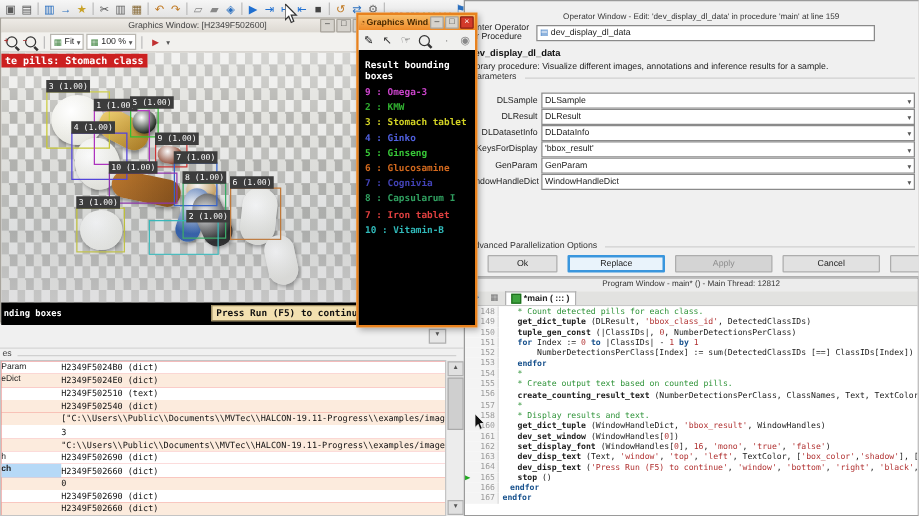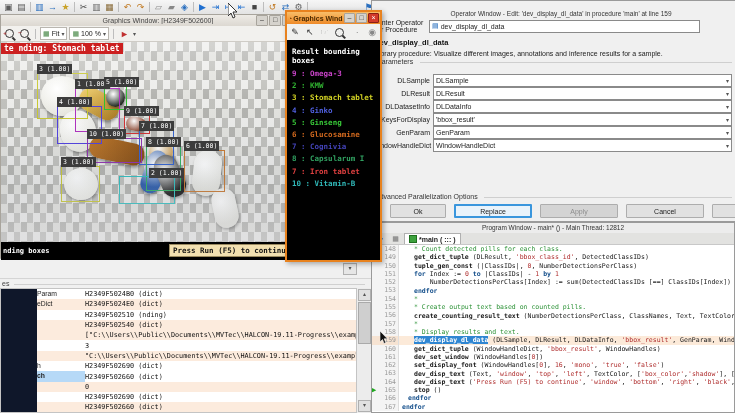--- a/index.html
+++ b/index.html
@@ -111,23 +111,23 @@
   .runmark{position:absolute;left:0px;top:0px;color:#1fa81f;font-size:7px;line-height:8.3px;}
   
   #vars-panel{position:absolute;left:0;top:258px;width:371px;height:155px;background:#f0f0f0;
     border-top:1px solid #b5b5b5;box-sizing:border-box;z-index:4;}
   #vars-strip{position:absolute;left:0;top:0;width:100%;height:19px;background:#f0f0f0;
     border-bottom:1px solid #d5d5d5;}
   #vars-strip .dropbtn{position:absolute;right:14px;top:4px;width:12px;height:10px;background:#e6e6e6;
     border:1px solid #b0b0b0;text-align:center;font-size:6px;line-height:9px;color:#555;}
   #vars-header{position:absolute;left:2px;top:21px;font-size:7px;color:#444;}
   #vars-hline{position:absolute;left:14px;top:25px;right:6px;height:1px;background:#d0d0d0;}
-  #var-rows{position:absolute;left:0;top:29px;right:14px;bottom:0;background:#0f172a;
+  #var-rows{position:absolute;left:0;top:29px;right:14px;bottom:0;background:#ef4444;
     border:1px solid #c4c4c4;border-right:none;overflow:hidden;
-    font:6.8px "DejaVu Sans Mono",monospace;padding-left:36px;}
+    font:6.8px "DejaVu Sans Mono",monospace;}
   .vr{display:flex;height:10.3px;align-items:center;background:#fff;}
   .vr.hl{background:#fcebdd;}
   .vl{width:48px;min-width:48px;height:100%;line-height:10.3px;font-family:"Liberation Sans",sans-serif;
     font-size:6.8px;color:#222;overflow:hidden;}
   .vl.sel{background:#b6d9f7;font-weight:bold;}
   .vv{white-space:pre;overflow:hidden;color:#111;}
   #vars-scroll{position:absolute;right:0;top:29px;width:14px;bottom:0;background:#ececec;
     border-left:1px solid #c4c4c4;}
   #vars-scroll .sbtn{position:absolute;left:1px;width:11px;height:10px;background:#e0e0e0;
     border:1px solid #b0b0b0;text-align:center;font-size:6px;line-height:9px;color:#555;}
@@ -204,21 +204,21 @@
       <span class="gcombo">
         <span style="color:#4a8a4a;font-size:7px">▦</span>
         <span>100 %</span>
         <span class="chev">▾</span>
       </span>
       <span class="tsep"></span>
       <span class="ticon" style="color:#c03030">►</span>
       <span class="chev">▾</span>
     </div>
     <div id="gfx-image">
-      <div id="gfx-msg">te nding: Stomach tablet</div>
+      <div id="gfx-msg">te pills: Stomach class</div>
     <div class="pill" style="left: 40px; top: 34px; width: 42px; height: 40px; border-radius: 50%; background: radial-gradient(circle at 38% 32%, rgb(255, 255, 255) 0%, rgb(232, 232, 224) 72%);"></div>
         <div class="pill" style="left: 77px; top: 50px; width: 42px; height: 24px; border-radius: 12px; transform: rotate(28deg); background: linear-gradient(115deg, rgb(240, 208, 112), rgb(168, 120, 32));"></div>
         <div class="pill" style="left: 105px; top: 46px; width: 19px; height: 19px; border-radius: 50%; background: radial-gradient(circle at 38% 32%, rgb(255, 255, 255) 0%, rgb(34, 44, 34) 72%);"></div>
         <div class="pill" style="left: 59px; top: 68px; width: 36px; height: 42px; border-radius: 50%; transform: rotate(-15deg); background: radial-gradient(circle at 38% 32%, rgb(255, 255, 255) 0%, rgb(233, 233, 226) 72%);"></div>
         <div class="pill" style="left: 125px; top: 75px; width: 20px; height: 14px; border-radius: 7px; transform: rotate(10deg); background: radial-gradient(circle at 38% 32%, rgb(255, 255, 255) 0%, rgb(138, 64, 40) 72%);"></div>
         <div class="pill" style="left: 148px; top: 100px; width: 24px; height: 20px; border-radius: 50%; background: radial-gradient(circle at 38% 32%, rgb(255, 255, 255) 0%, rgb(208, 168, 104) 72%);"></div>
         <div class="pill" style="left: 88px; top: 98px; width: 56px; height: 22px; border-radius: 11px; transform: rotate(12deg); background: linear-gradient(115deg, rgb(192, 120, 40), rgb(128, 72, 16));"></div>
         <div class="pill" style="left: 143px; top: 108px; width: 20px; height: 44px; border-radius: 10px; transform: rotate(18deg); background: radial-gradient(circle at 38% 32%, rgb(255, 255, 255) 0%, rgb(42, 90, 170) 72%);"></div>
         <div class="pill" style="left: 157px; top: 112px; width: 24px; height: 44px; border-radius: 12px; transform: rotate(-24deg); background: radial-gradient(circle at 38% 32%, rgb(255, 255, 255) 0%, rgb(24, 24, 24) 72%);"></div>
         <div class="pill" style="left: 192px; top: 108px; width: 28px; height: 46px; border-radius: 14px; transform: rotate(6deg); background: radial-gradient(circle at 38% 32%, rgb(255, 255, 255) 0%, rgb(229, 229, 223) 72%);"></div>
@@ -372,21 +372,20 @@
         <div class="cl"><div class="gut">149</div><div class="ct" style="padding-left: 15px;"><span class="sp">get_dict_tuple</span><span class="sv"> (DLResult, </span><span class="ss">'bbox_class_id'</span><span class="sv">, DetectedClassIDs)</span></div></div>
         <div class="cl"><div class="gut">150</div><div class="ct" style="padding-left: 15px;"><span class="sp">tuple_gen_const</span><span class="sv"> (|ClassIDs|, </span><span class="sn">0</span><span class="sv">, NumberDetectionsPerClass)</span></div></div>
         <div class="cl"><div class="gut">151</div><div class="ct" style="padding-left: 15px;"><span class="sk">for</span><span class="sv"> Index := </span><span class="sn">0</span><span class="sv"> </span><span class="sk">to</span><span class="sv"> |ClassIDs| - </span><span class="sn">1</span><span class="sv"> </span><span class="sk">by</span><span class="sv"> </span><span class="sn">1</span></div></div>
         <div class="cl"><div class="gut">152</div><div class="ct" style="padding-left: 15px; text-align: right;"><span class="sv">    NumberDetectionsPerClass[Index] := sum(DetectedClassIDs [==] ClassIDs[Index])</span></div></div>
         <div class="cl"><div class="gut">153</div><div class="ct" style="padding-left: 15px;"><span class="sk">endfor</span></div></div>
         <div class="cl"><div class="gut">154</div><div class="ct" style="padding-left: 15px;"><span class="sc">*</span></div></div>
         <div class="cl"><div class="gut">155</div><div class="ct" style="padding-left: 15px;"><span class="sc">* Create output text based on counted pills.</span></div></div>
         <div class="cl"><div class="gut">156</div><div class="ct" style="padding-left: 15px;"><span class="sp">create_counting_result_text</span><span class="sv"> (NumberDetectionsPerClass, ClassNames, Text, TextColor</span></div></div>
         <div class="cl"><div class="gut">157</div><div class="ct" style="padding-left: 15px;"><span class="sc">*</span></div></div>
         <div class="cl"><div class="gut">158</div><div class="ct" style="padding-left: 15px;"><span class="sc">* Display results and text.</span></div></div>
-        <div class="cl cur"><div class="gut">159</div><div class="ct" style="padding-left: 15px;"><span class="sx">dev_display_dl_data</span><span class="sv"> (DLSample, DLResult, DLDataInfo, </span><span class="ss">'bbox_result'</span><span class="sv">, GenParam, Wind</span></div></div>
         <div class="cl"><div class="gut">160</div><div class="ct" style="padding-left: 15px;"><span class="sp">get_dict_tuple</span><span class="sv"> (WindowHandleDict, </span><span class="ss">'bbox_result'</span><span class="sv">, WindowHandles)</span></div></div>
         <div class="cl"><div class="gut">161</div><div class="ct" style="padding-left: 15px;"><span class="sp">dev_set_window</span><span class="sv"> (WindowHandles[</span><span class="sn">0</span><span class="sv">])</span></div></div>
         <div class="cl"><div class="gut">162</div><div class="ct" style="padding-left: 15px;"><span class="sp">set_display_font</span><span class="sv"> (WindowHandles[</span><span class="sn">0</span><span class="sv">], </span><span class="sn">16</span><span class="sv">, </span><span class="ss">'mono'</span><span class="sv">, </span><span class="ss">'true'</span><span class="sv">, </span><span class="ss">'false'</span><span class="sv">)</span></div></div>
         <div class="cl"><div class="gut">163</div><div class="ct" style="padding-left: 15px;"><span class="sp">dev_disp_text</span><span class="sv"> (Text, </span><span class="ss">'window'</span><span class="sv">, </span><span class="ss">'top'</span><span class="sv">, </span><span class="ss">'left'</span><span class="sv">, TextColor, [</span><span class="ss">'box_color'</span><span class="sv">,</span><span class="ss">'shadow'</span><span class="sv">], [</span></div></div>
         <div class="cl"><div class="gut">164</div><div class="ct" style="padding-left: 15px;"><span class="sp">dev_disp_text</span><span class="sv"> (</span><span class="ss">'Press Run (F5) to continue'</span><span class="sv">, </span><span class="ss">'window'</span><span class="sv">, </span><span class="ss">'bottom'</span><span class="sv">, </span><span class="ss">'right'</span><span class="sv">, </span><span class="ss">'black'</span><span class="sv">,</span></div></div>
         <div class="cl"><div class="gut">165<div class="runmark">▶</div></div><div class="ct" style="padding-left: 15px;"><span class="sp">stop</span><span class="sv"> ()</span></div></div>
         <div class="cl"><div class="gut">166</div><div class="ct" style="padding-left: 9px;"><span class="sk">endfor</span></div></div>
         <div class="cl"><div class="gut">167</div><div class="ct" style="padding-left: 3px;"><span class="sk">endfor</span></div></div>
       </div>
   </div>
@@ -401,21 +400,21 @@
         <div class="vr">
           <div class="vl">Param</div>
           <div class="vv">H2349F5024B0 (dict)</div>
         </div>
         <div class="vr hl">
           <div class="vl">eDict</div>
           <div class="vv">H2349F5024E0 (dict)</div>
         </div>
         <div class="vr">
           <div class="vl"></div>
-          <div class="vv">H2349F502510 (nding)</div>
+          <div class="vv">H2349F502510 (text)</div>
         </div>
         <div class="vr hl">
           <div class="vl"></div>
           <div class="vv">H2349F502540 (dict)</div>
         </div>
         <div class="vr hl">
           <div class="vl"></div>
           <div class="vv">["C:\\Users\\Public\\Documents\\MVTec\\HALCON-19.11-Progress\\examples/images/…</div>
         </div>
         <div class="vr">

